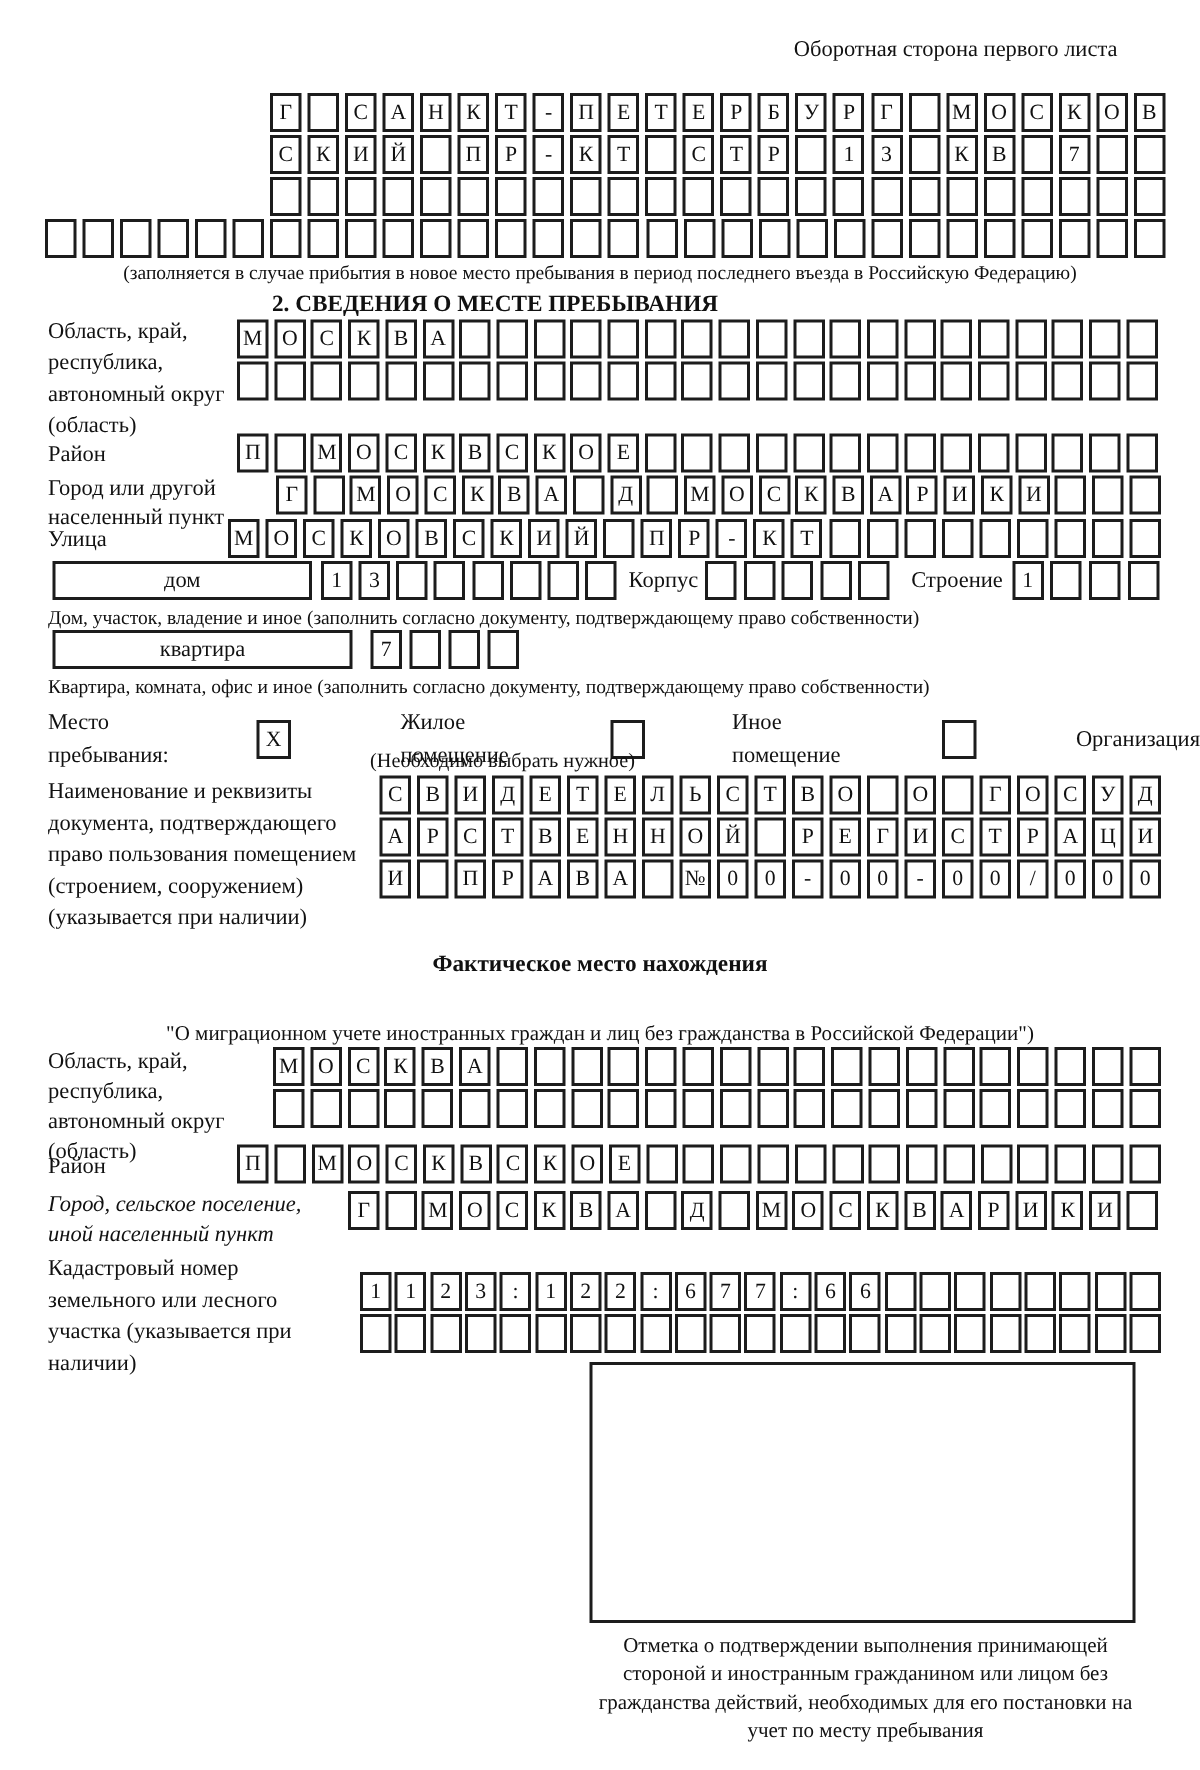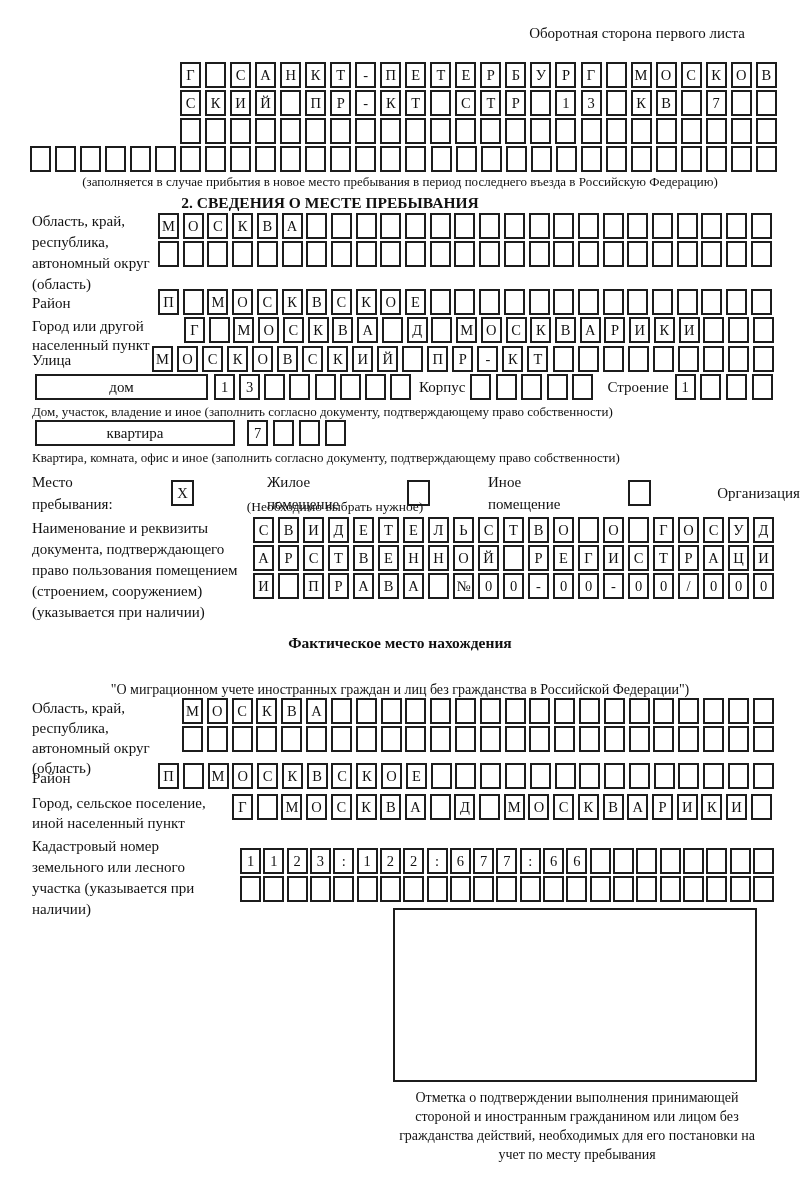--- a/index.html
+++ b/index.html
@@ -489,21 +489,21 @@
       <div class="cell"></div>
       <div class="cell"></div>
       <div class="cell"></div>
       <div class="cell"></div>
       <div class="cell"></div>
       <div class="cell"></div>
       <div class="cell"></div>
       <div class="cell"></div>
     </div>
 
-  <div class="abs lbl" style="left:32px;top:793px;width:200px;line-height:20px;">Город, сельское поселение, иной населенный пункт</div>
+  <div class="abs lbl" style="left:32px;top:793px;width:200px;line-height:20px;font-style:italic;">Город, сельское поселение, иной населенный пункт</div>
   <div class="abs boxrow" style="left:232px;top:794px;width:540px;">
       <div class="cell">Г</div>
       <div class="cell"></div>
       <div class="cell">М</div>
       <div class="cell">О</div>
       <div class="cell">С</div>
       <div class="cell">К</div>
       <div class="cell">В</div>
       <div class="cell">А</div>
       <div class="cell"></div>

